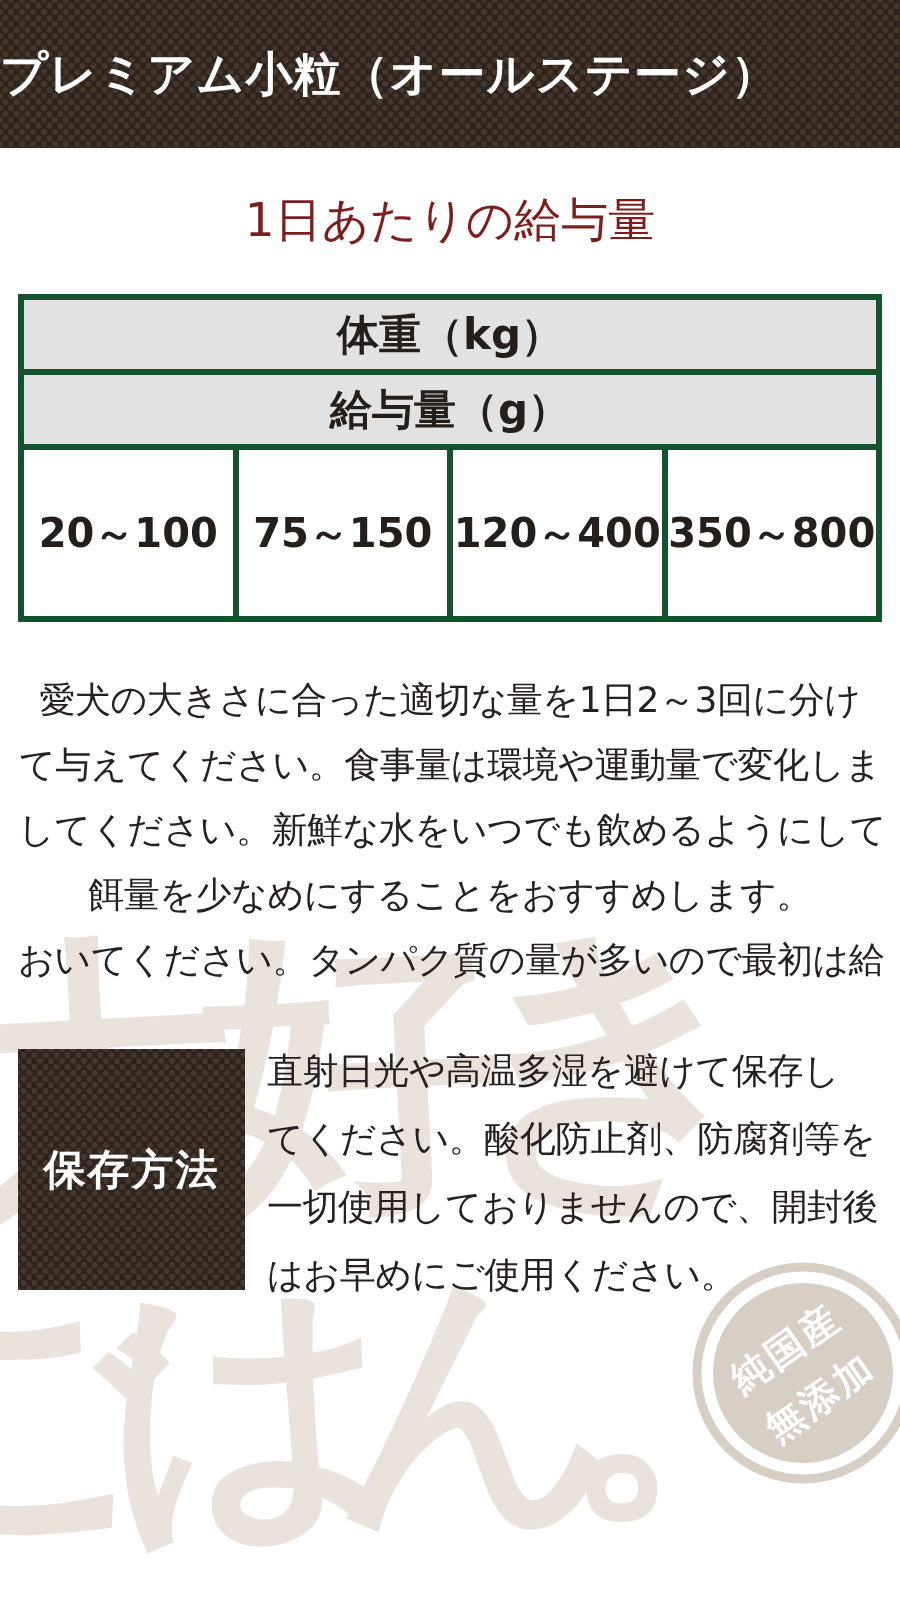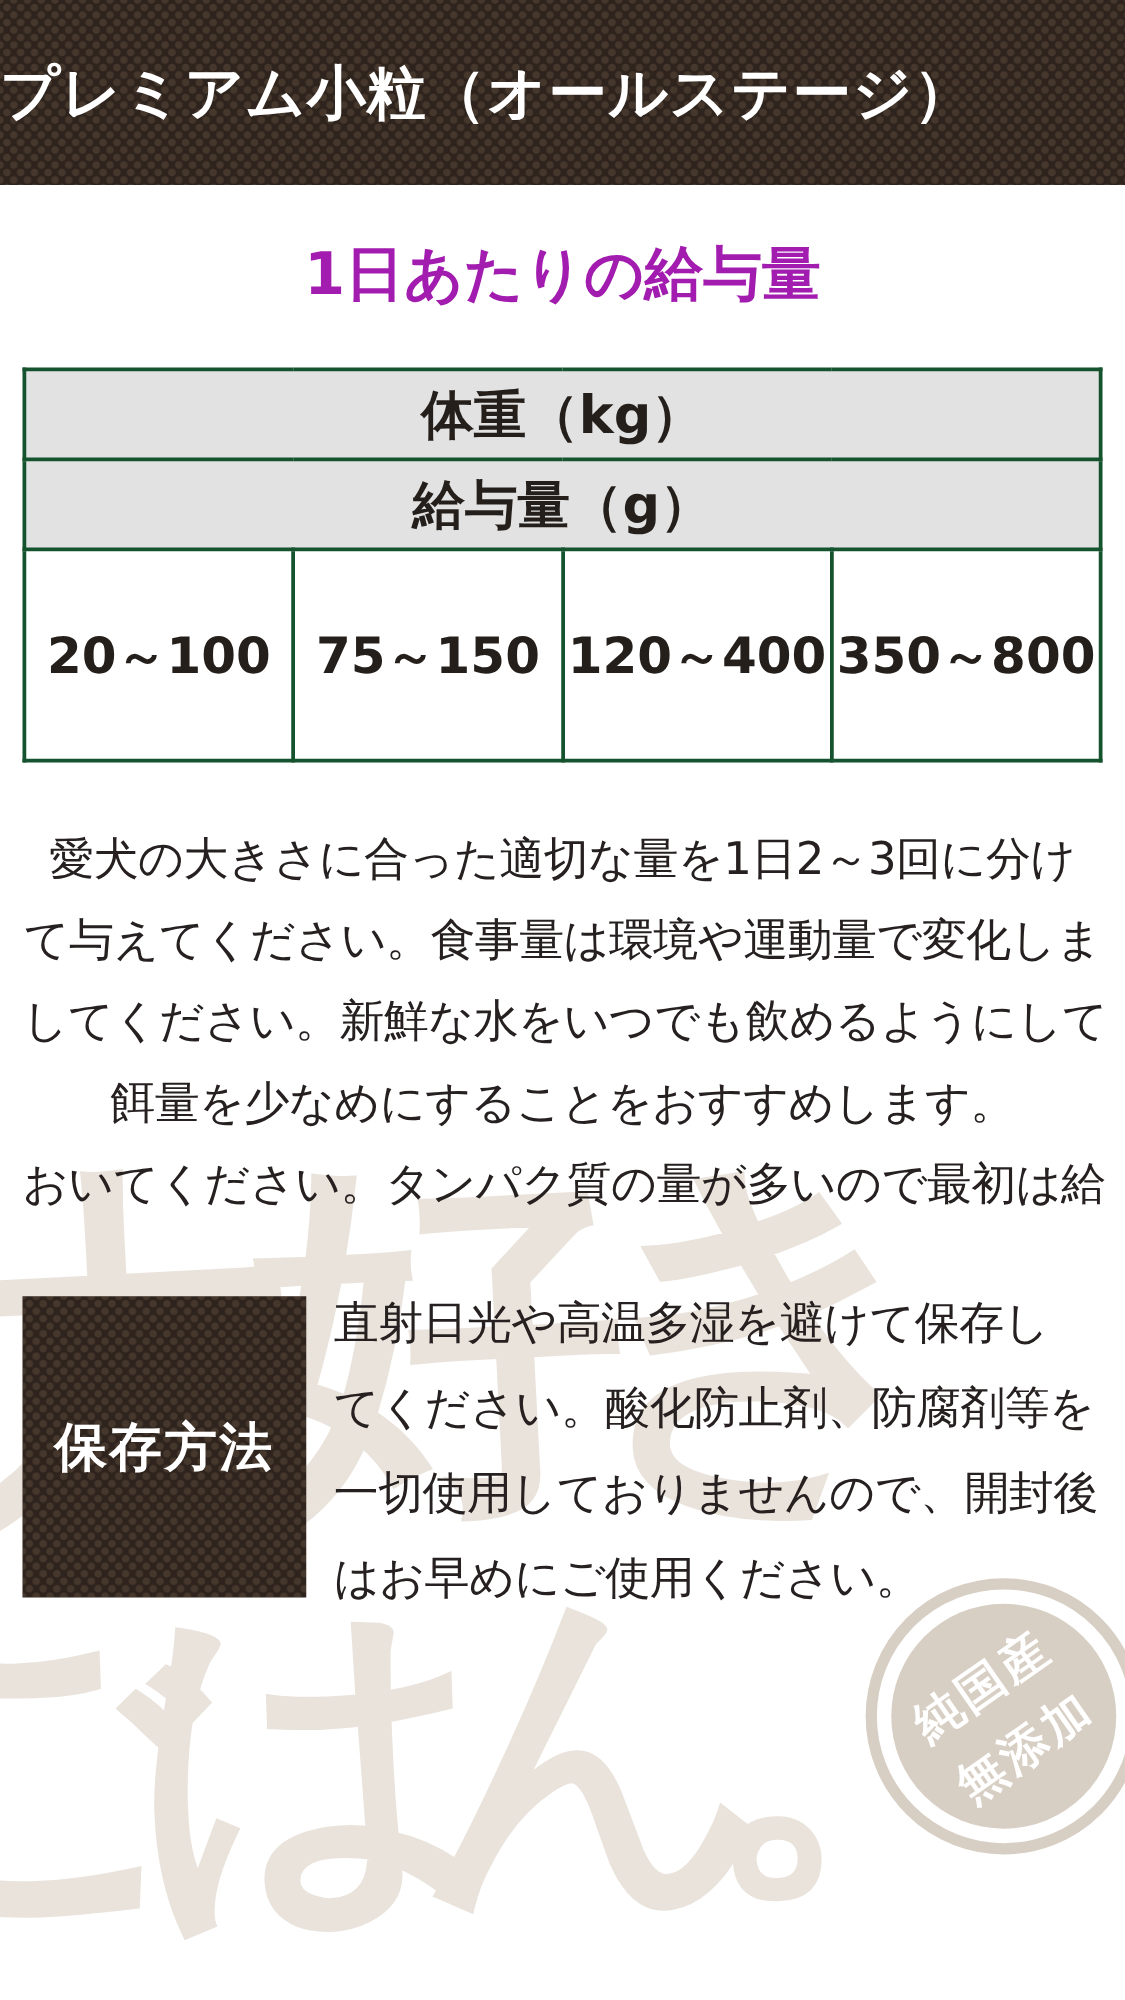--- a/index.html
+++ b/index.html
@@ -38,28 +38,28 @@
   
   .content{position:relative;z-index:1;}
   .topbar{
     height:148px;display:flex;align-items:center;justify-content:flex-start;
   }
   .topbar h1{
     margin:0;color:#ffffff;font-size:47px;font-weight:bold;letter-spacing:1px;white-space:nowrap;
   }
   .section-title{
     margin:42px 0 0;text-align:center;
-    font-size:47px;line-height:60px;font-weight:bold;color:#a21caf;
+    font-size:47px;line-height:60px;font-weight:normal;color:#7f1d1d;
   }
 
   table.feed-table{
     width:864px;margin:44px auto 0;border-collapse:collapse;table-layout:fixed;
     text-align:center;font-weight:bold;color:#241f1b;
   }
-  table.feed-table td{border:3px solid #14532d;padding:0;}
+  table.feed-table td{border:6px solid #14532d;padding:0;}
   table.feed-table td.th{background:#e2e2e2;font-size:42px;height:69px;}
   table.feed-table tr.vals td{background:#ffffff;font-size:40px;}
   table.feed-table tr.vals-weight td{height:172px;}
   table.feed-table tr.vals-amount td{height:166px;}
 
   .note{
     margin:45px 0 0 18px;width:864px;
     font-size:36px;line-height:65px;letter-spacing:-0.5px;font-weight:500;
     color:#262120;
     text-align:center;

